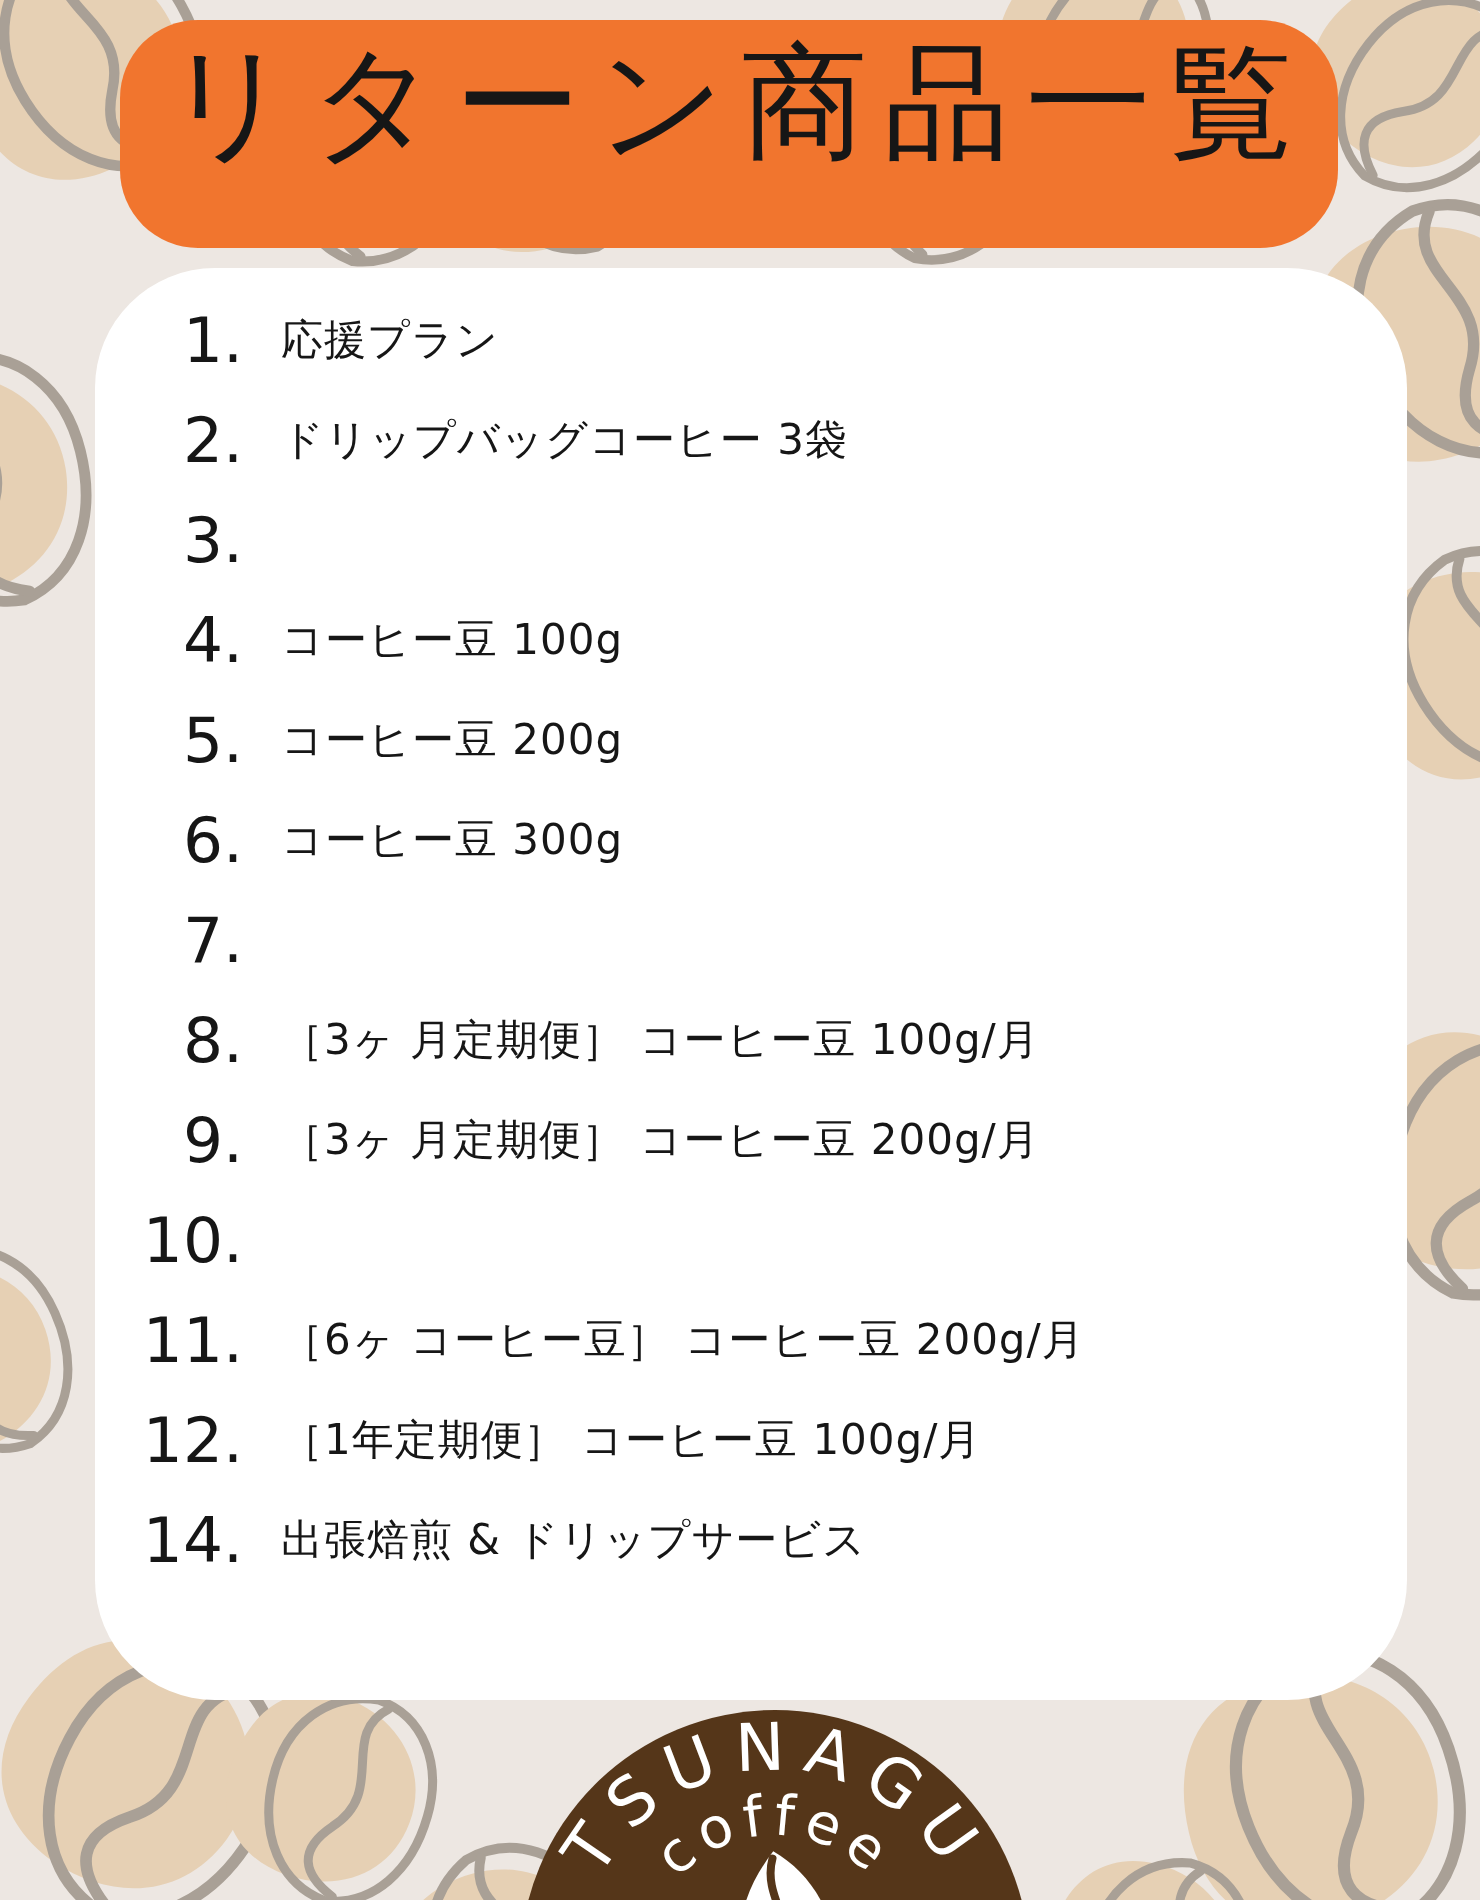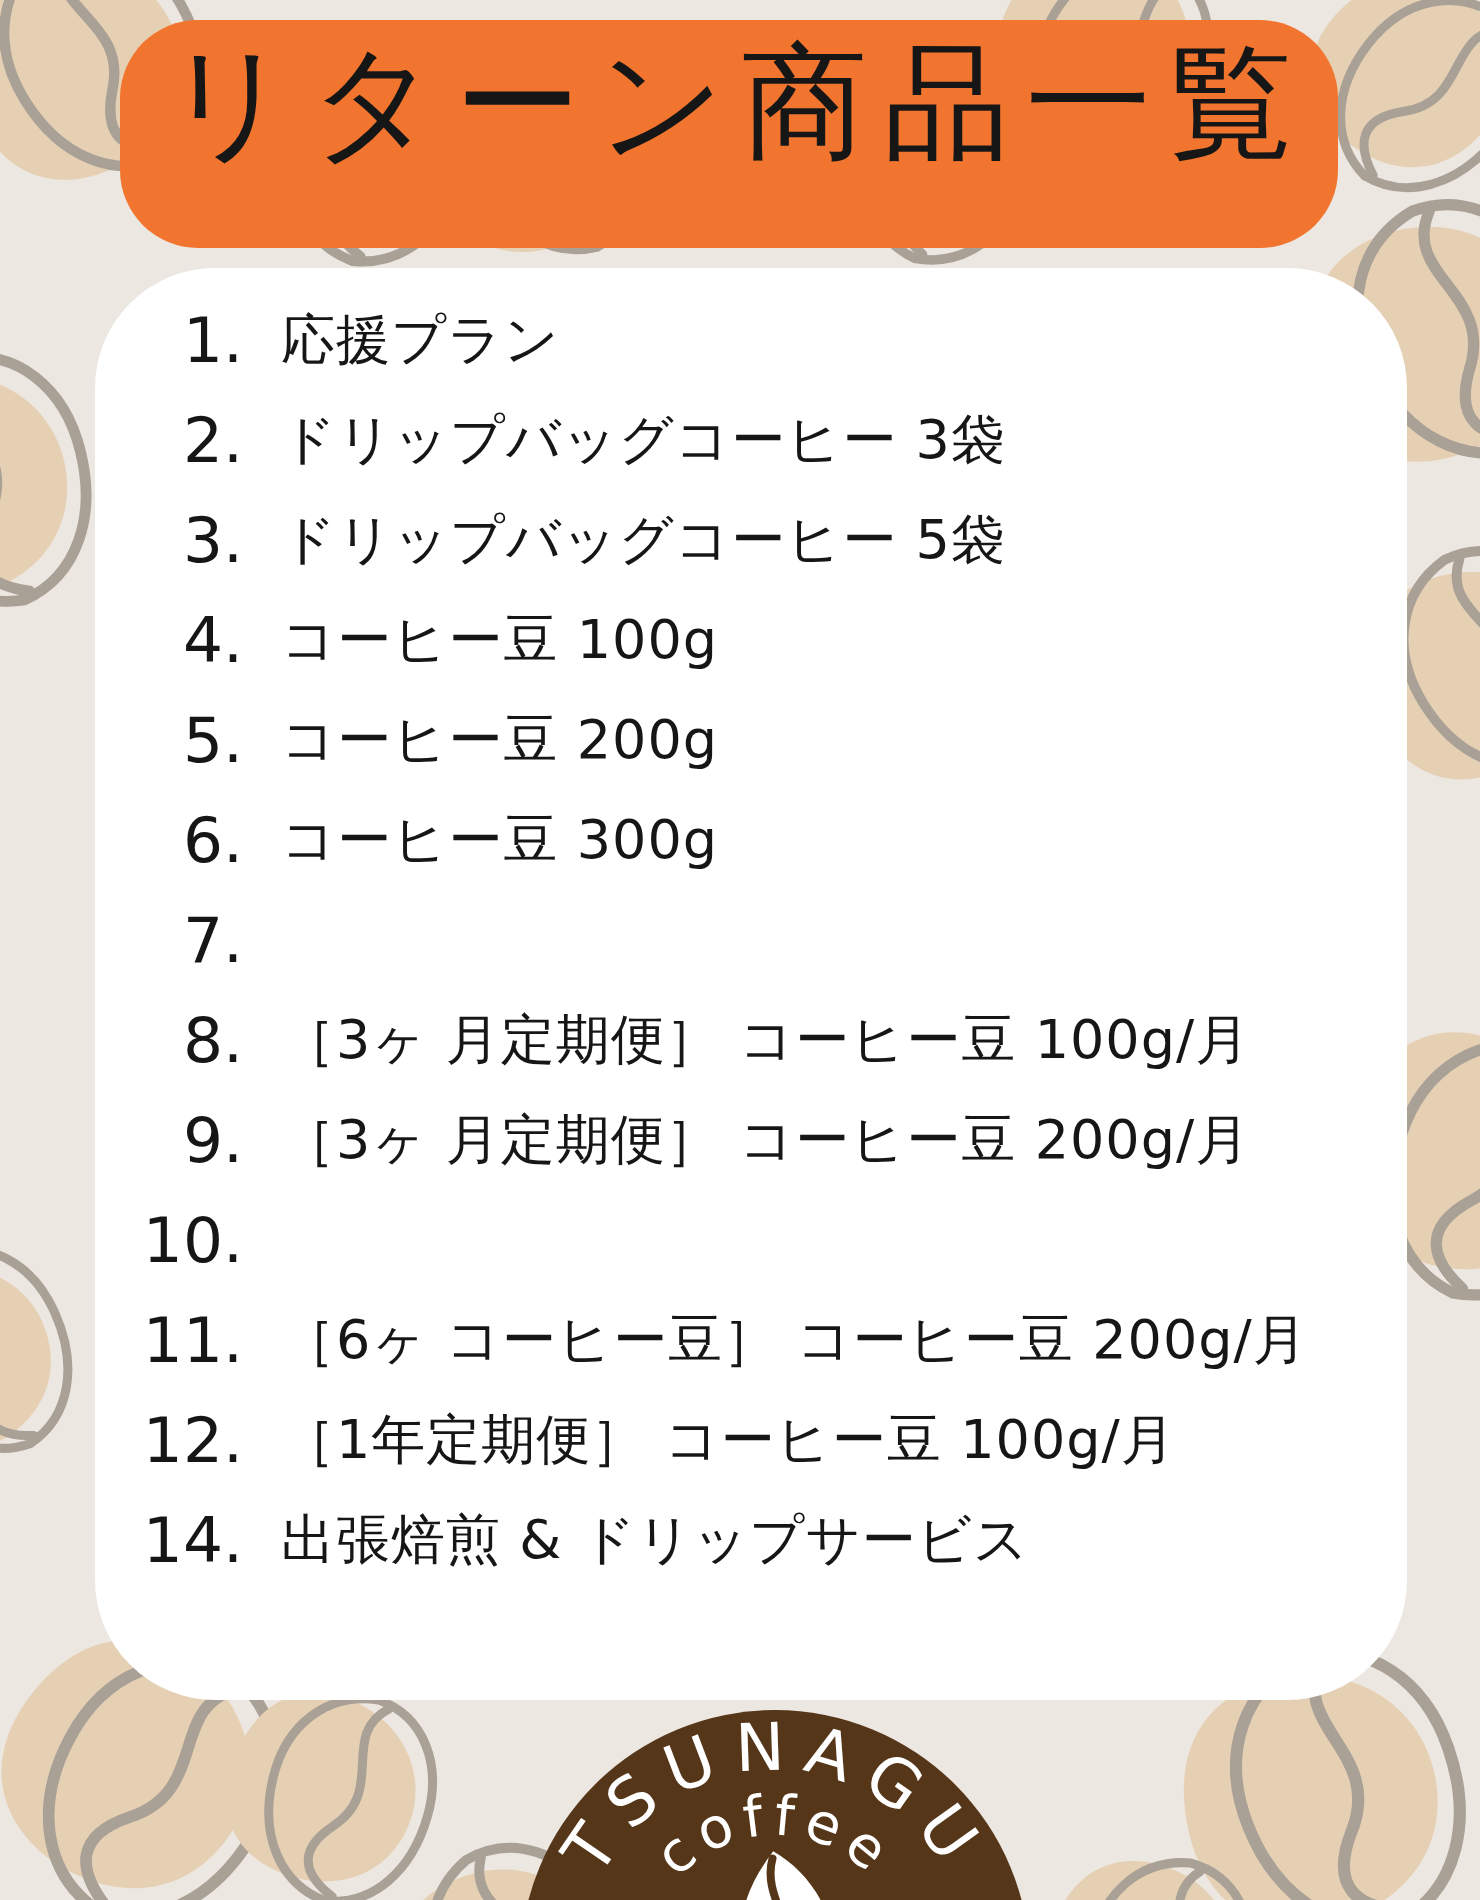--- a/index.html
+++ b/index.html
@@ -32,21 +32,21 @@
     list-style:none;padding:22px 50px 0 40px;
   }
   .return-list li{
     display:flex;align-items:center;height:100px;
   }
   .item-number{
     width:108px;text-align:right;font-size:63px;margin-right:38px;
     flex:0 0 auto;white-space:nowrap;
   }
   .item-label{
-    font-size:54px;white-space:nowrap;letter-spacing:1px;
+    font-size:42px;white-space:nowrap;letter-spacing:1px;
   }
   .logo{
     position:absolute;left:520px;top:1710px;width:510px;height:510px;z-index:3;
   }
 </style>
 </head>
 <body>
 
 <svg class="bg-pattern" viewBox="0 0 1480 1900" xmlns="http://www.w3.org/2000/svg" aria-hidden="true">
   <defs>
@@ -79,21 +79,20 @@
       <li>
         <span class="item-number">1.</span>
         <span class="item-label">応援プラン</span>
       </li>
       <li>
         <span class="item-number">2.</span>
         <span class="item-label">ドリップバッグコーヒー 3袋</span>
       </li>
       <li>
         <span class="item-number">3.</span>
-        <span class="item-label">ドリップバッグコーヒー 5袋</span>
       </li>
       <li>
         <span class="item-number">4.</span>
         <span class="item-label">コーヒー豆 100g</span>
       </li>
       <li>
         <span class="item-number">5.</span>
         <span class="item-label">コーヒー豆 200g</span>
       </li>
       <li>

